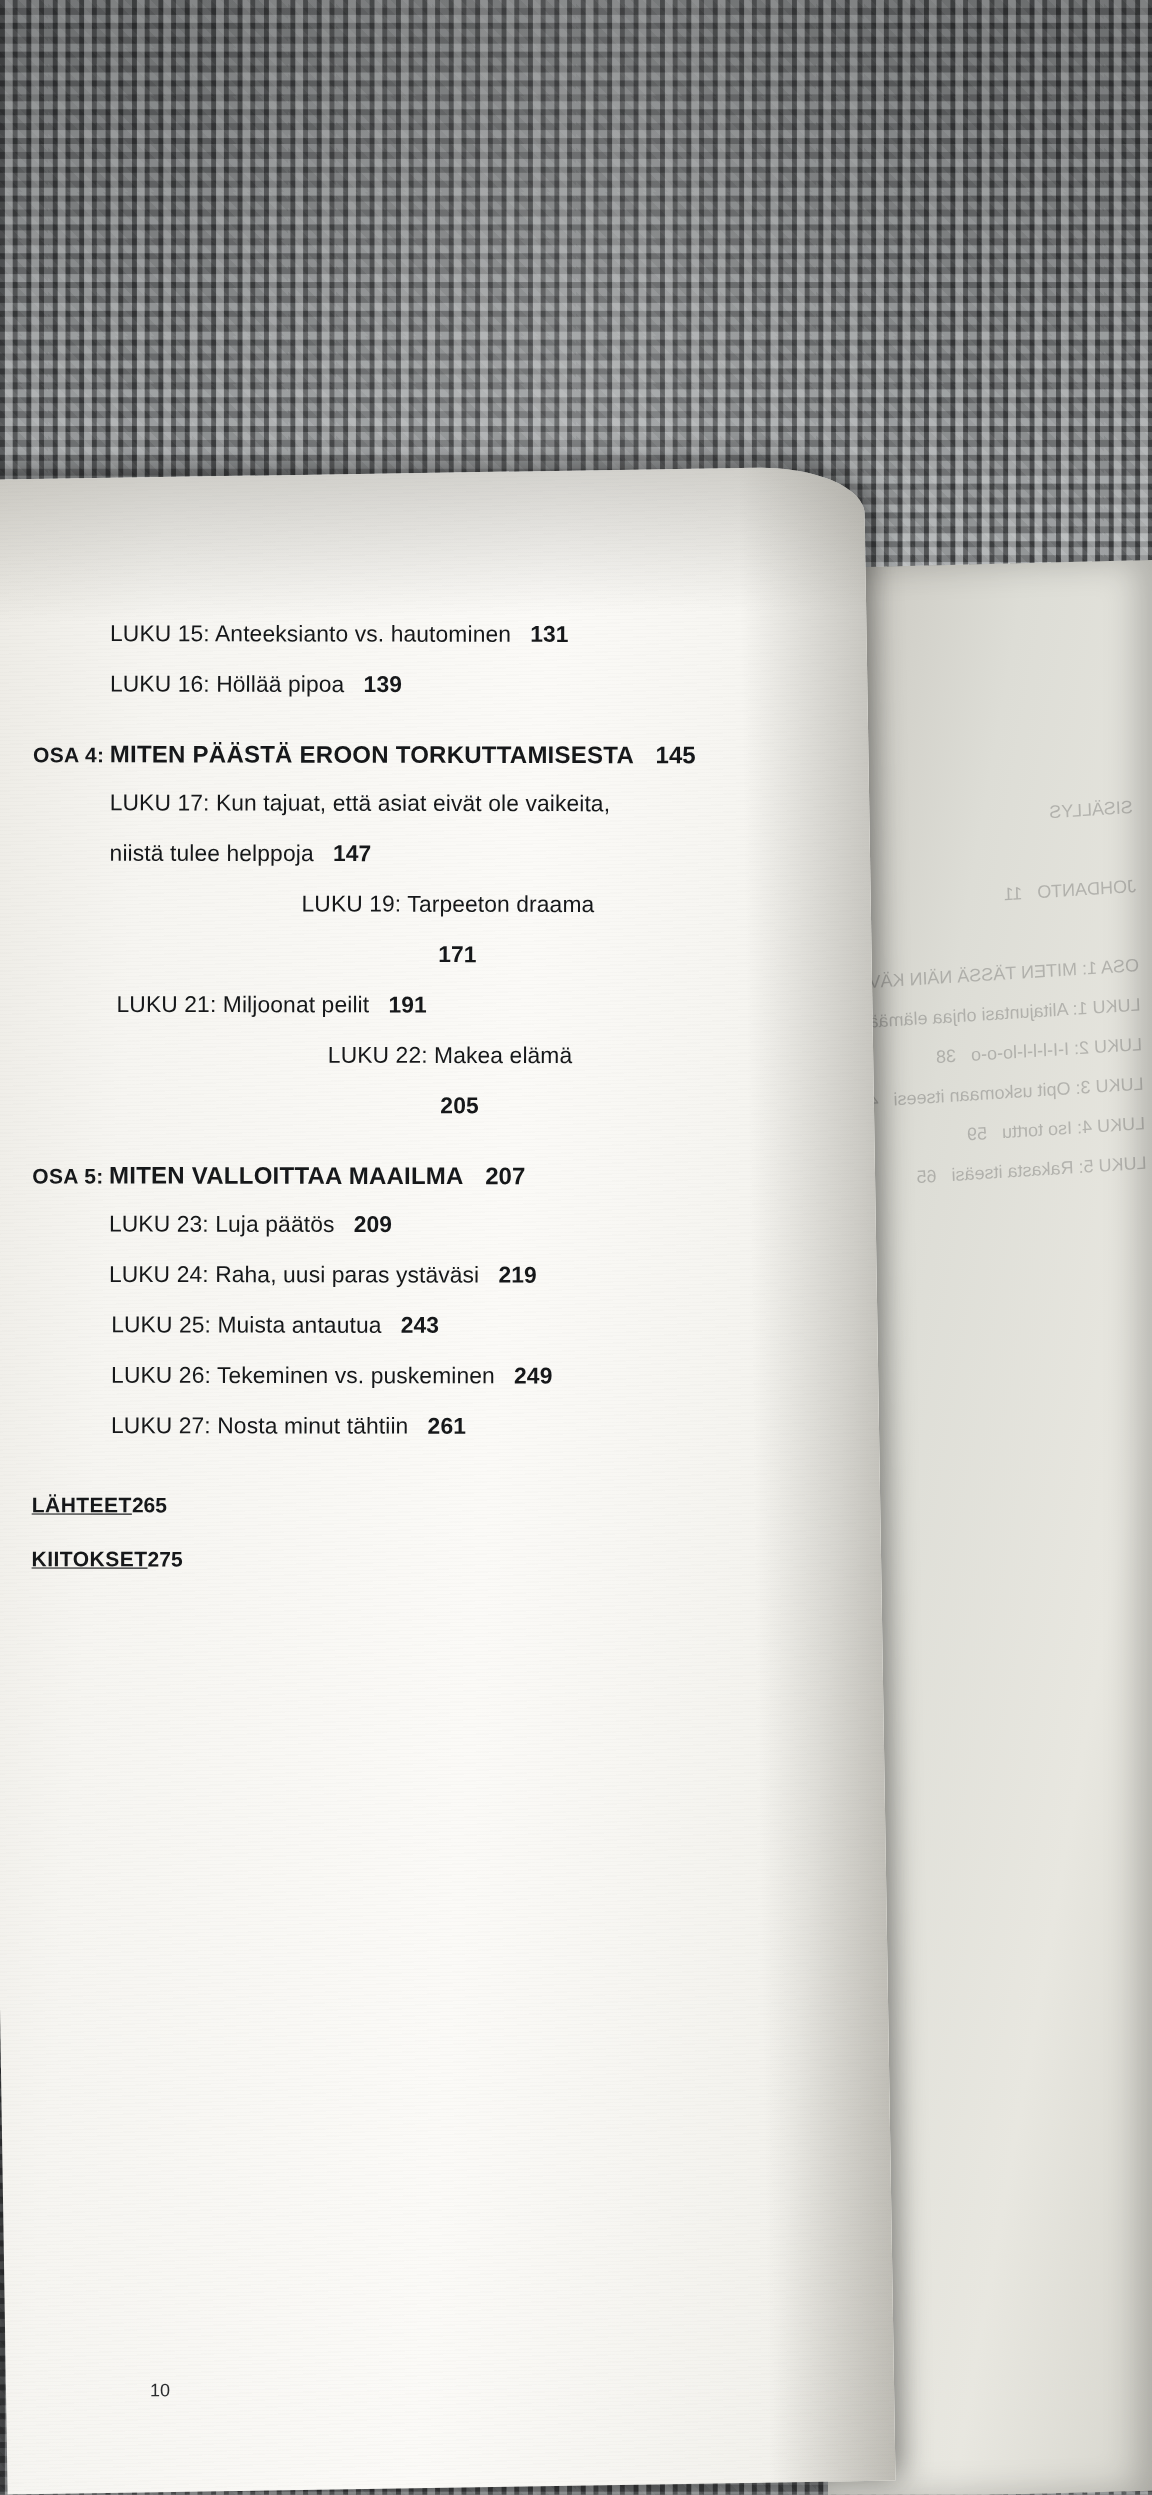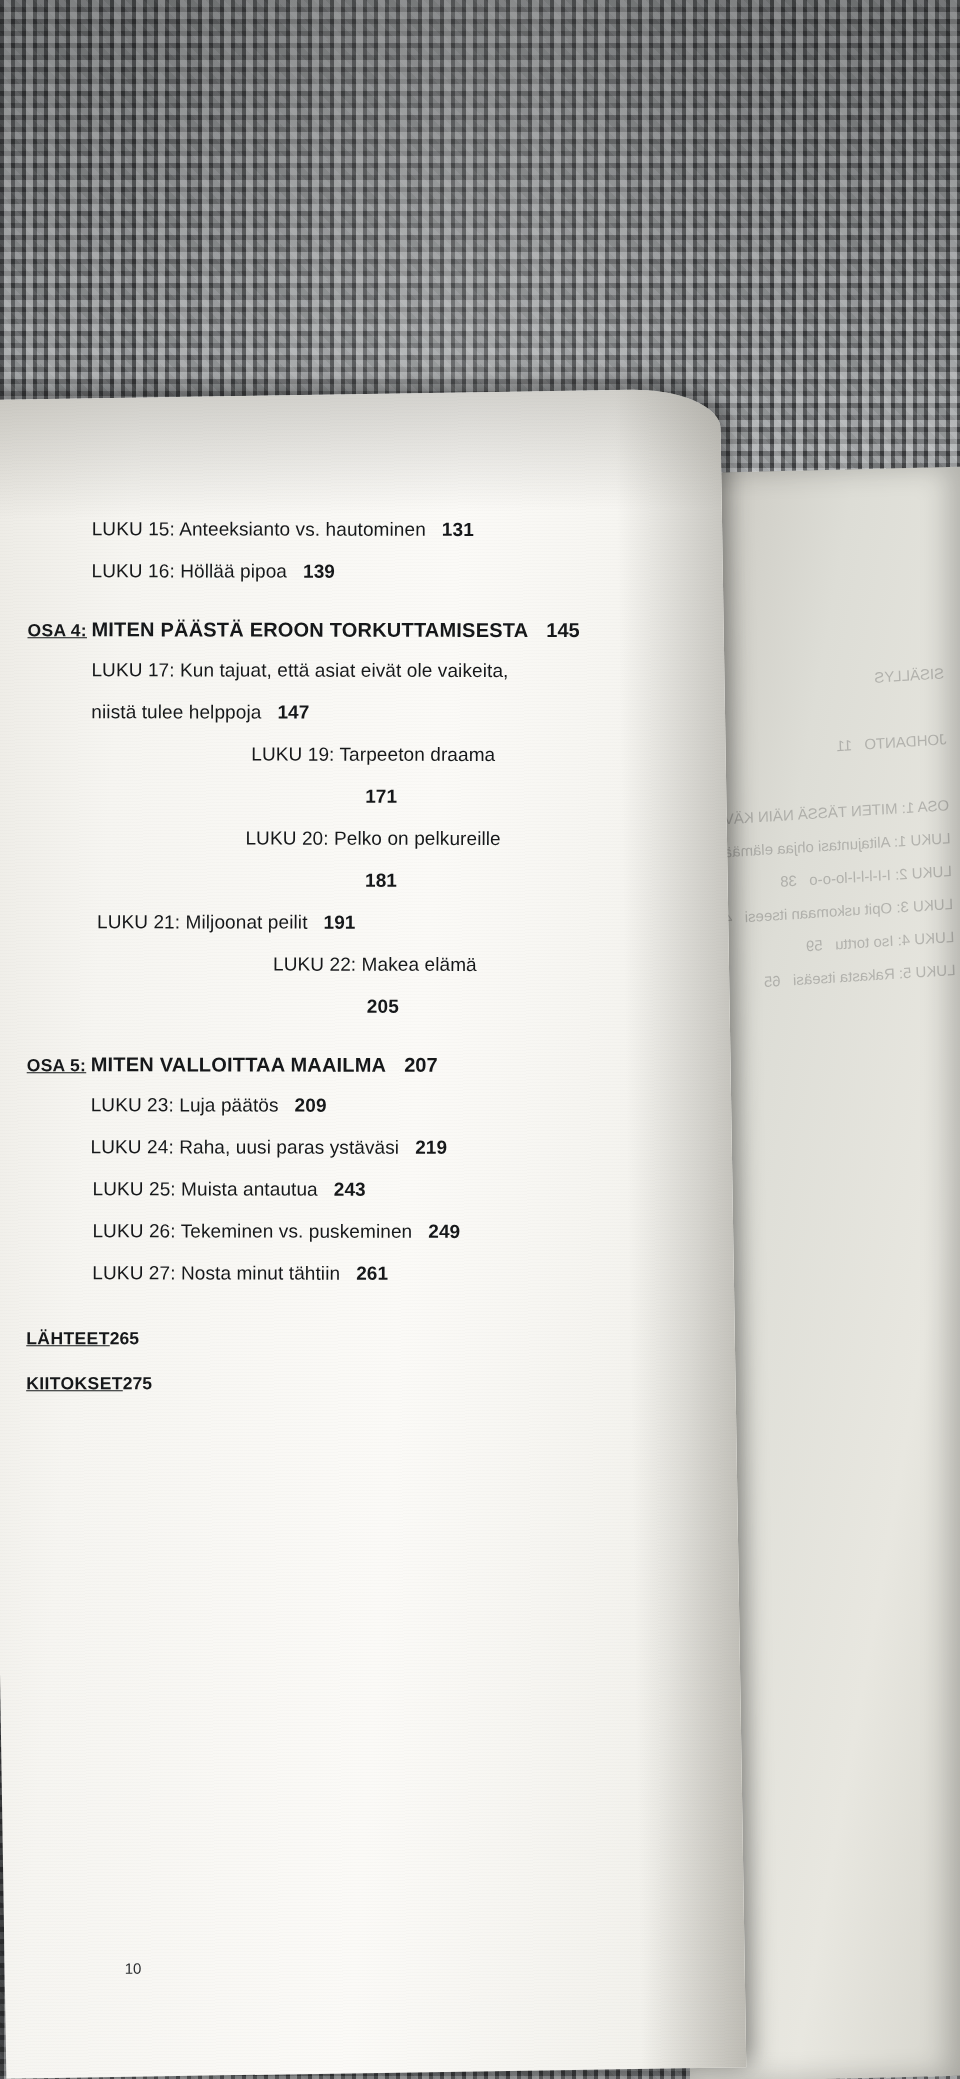--- a/index.html
+++ b/index.html
@@ -147,21 +147,20 @@
     margin-left: -64px;
     display: flex;
     align-items: baseline;
   }
   .part .plabel {
     font-weight: 700;
     font-size: 17.5px;
     letter-spacing: 0.3px;
     width: 64px;
     flex: 0 0 64px;
-    text-decoration: underline;
   }
   .part .ptitle {
     font-weight: 700;
     font-size: 20px;
     letter-spacing: 0.2px;
   }
   .part .pg {
     margin-left: 18px;
     font-weight: 700;
     font-size: 20px;
@@ -189,21 +188,21 @@
   
   .o0  { margin-left: 0px; }
   .o1  { margin-left: 2px; }
   .o2  { margin-left: 4px; flex-direction: column; }
   .o3  { margin-left: 6px; }
   .o4  { margin-left: 8px; flex-direction: column; }
 
   #folio {
     position: absolute;
     left: 120px;
-    bottom: 100px;
+    bottom: 76px;
     font-size: 15px;
     color: #2a2c2e;
     transform: rotate(1deg);
   }
 
   
   #grain {
     position: absolute; inset: 0;
     background-image:
       repeating-linear-gradient(0deg, rgba(0,0,0,0.012) 0 1px, rgba(255,255,255,0) 1px 3px);
@@ -256,24 +255,20 @@
           <span>LUKU 17: Kun tajuat, että asiat eivät ole vaikeita,</span>
         </div>
         <div class="line chapter o0">
           <span class="cont">niistä tulee helppoja</span>
           <span class="pg">147</span>
         </div>
         <div class="line chapter o2">
           <span>LUKU 19: Tarpeeton draama</span>
           <span class="pg">171</span>
         </div>
-        <div class="line chapter o2">
-          <span>LUKU 20: Pelko on pelkureille</span>
-          <span class="pg">181</span>
-        </div>
         <div class="line chapter o3">
           <span>LUKU 21: Miljoonat peilit</span>
           <span class="pg">191</span>
         </div>
         <div class="line chapter o4">
           <span>LUKU 22: Makea elämä</span>
           <span class="pg">205</span>
         </div>
       </div>
 

